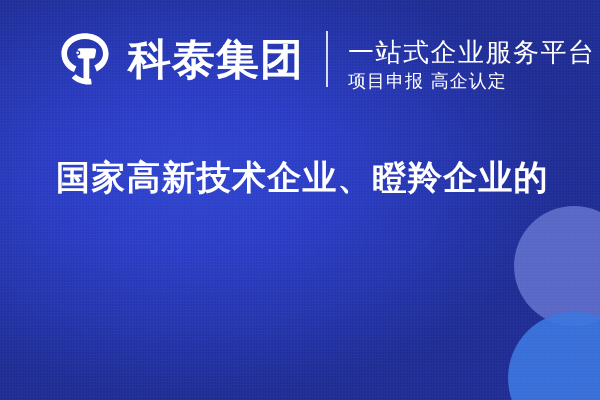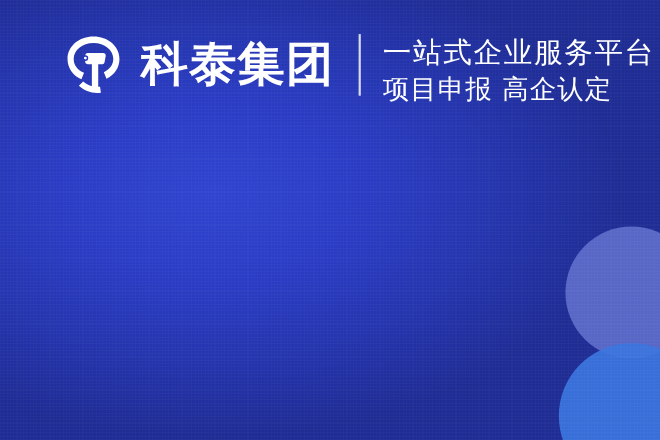--- a/index.html
+++ b/index.html
@@ -94,21 +94,21 @@
   }
   #tagline-main {
     color: #ffffff;
     font-size: 26px;
     line-height: 1.12;
     letter-spacing: 1.5px;
     white-space: nowrap;
   }
   #tagline-sub {
     color: #ffffff;
-    font-size: 24px;
+    font-size: 18px;
     line-height: 1.25;
     letter-spacing: 1px;
     margin-top: 3px;
     white-space: nowrap;
   }
 
   
   #title-block {
     position: absolute;
     left: 56px;
@@ -148,15 +148,16 @@
     <div id="header-divider"></div>
 
     <div id="tagline-block">
       <div id="tagline-main">一站式企业服务平台</div>
       <div id="tagline-sub">项目申报 高企认定</div>
     </div>
 
   </div>
 
   <div id="title-block">
+    <div class="title-line">国家高新技术企业、瞪羚企业的</div>
   </div>
 
 </div>
 
 </body></html>

